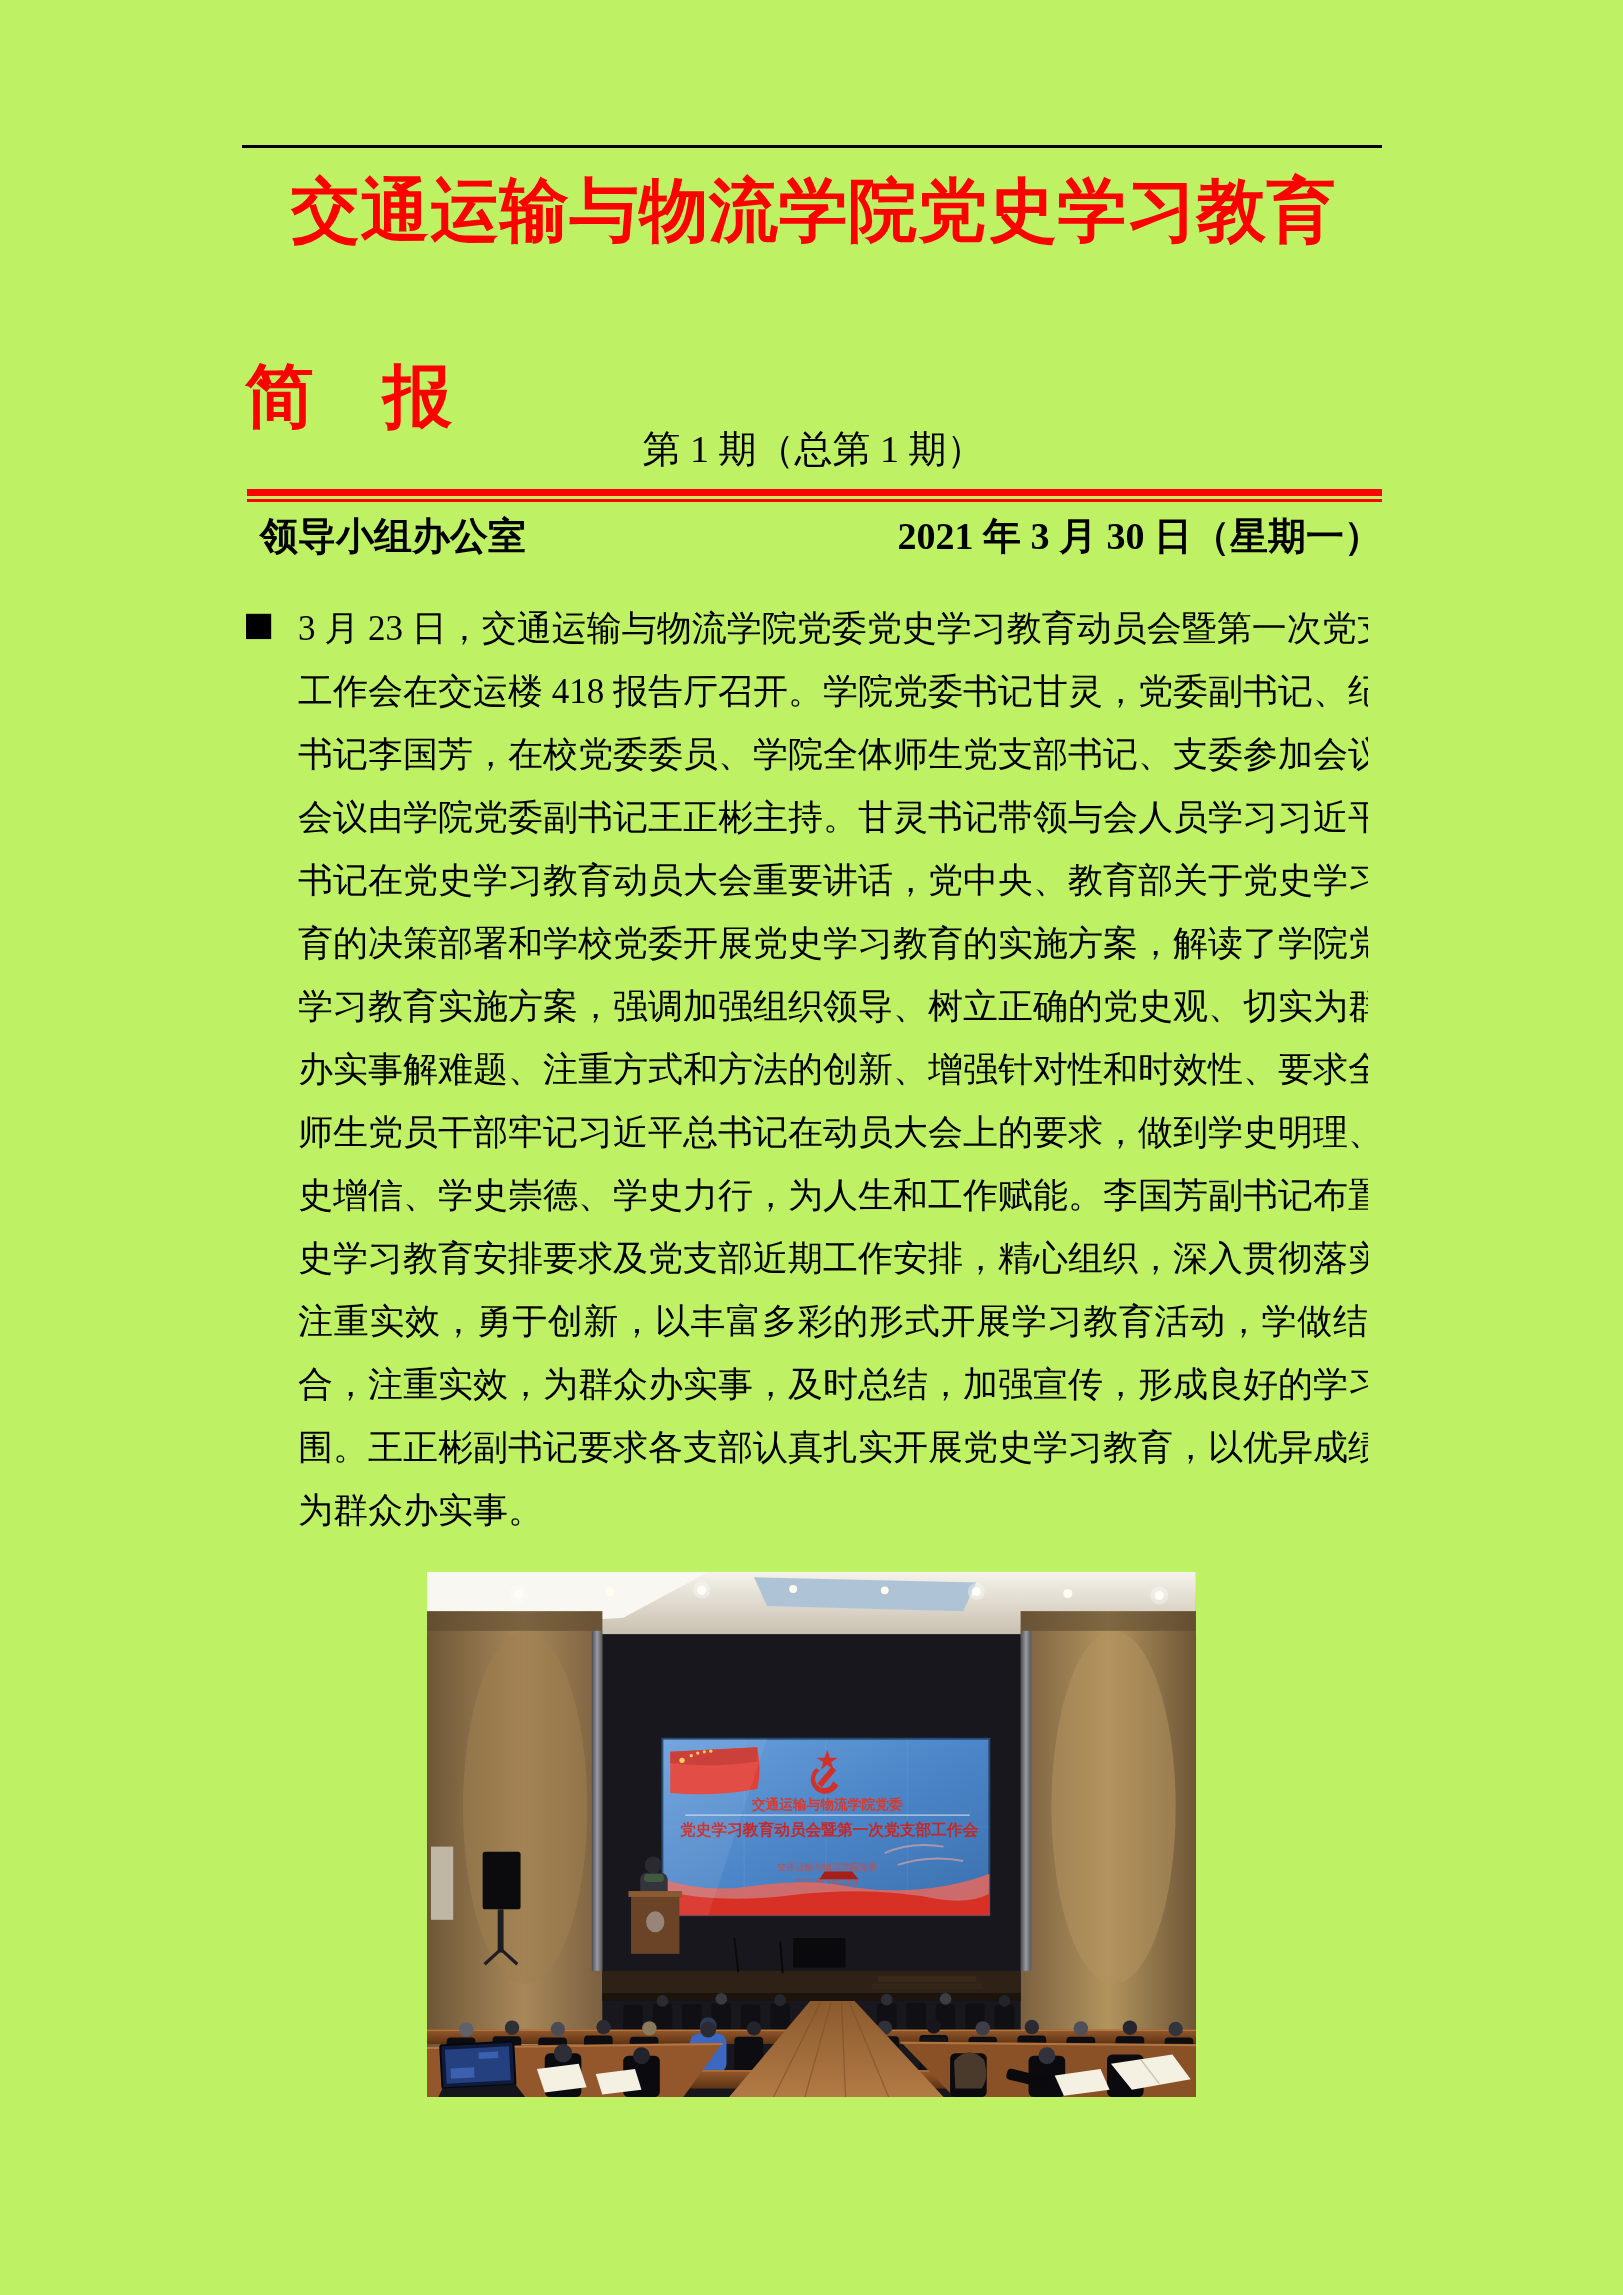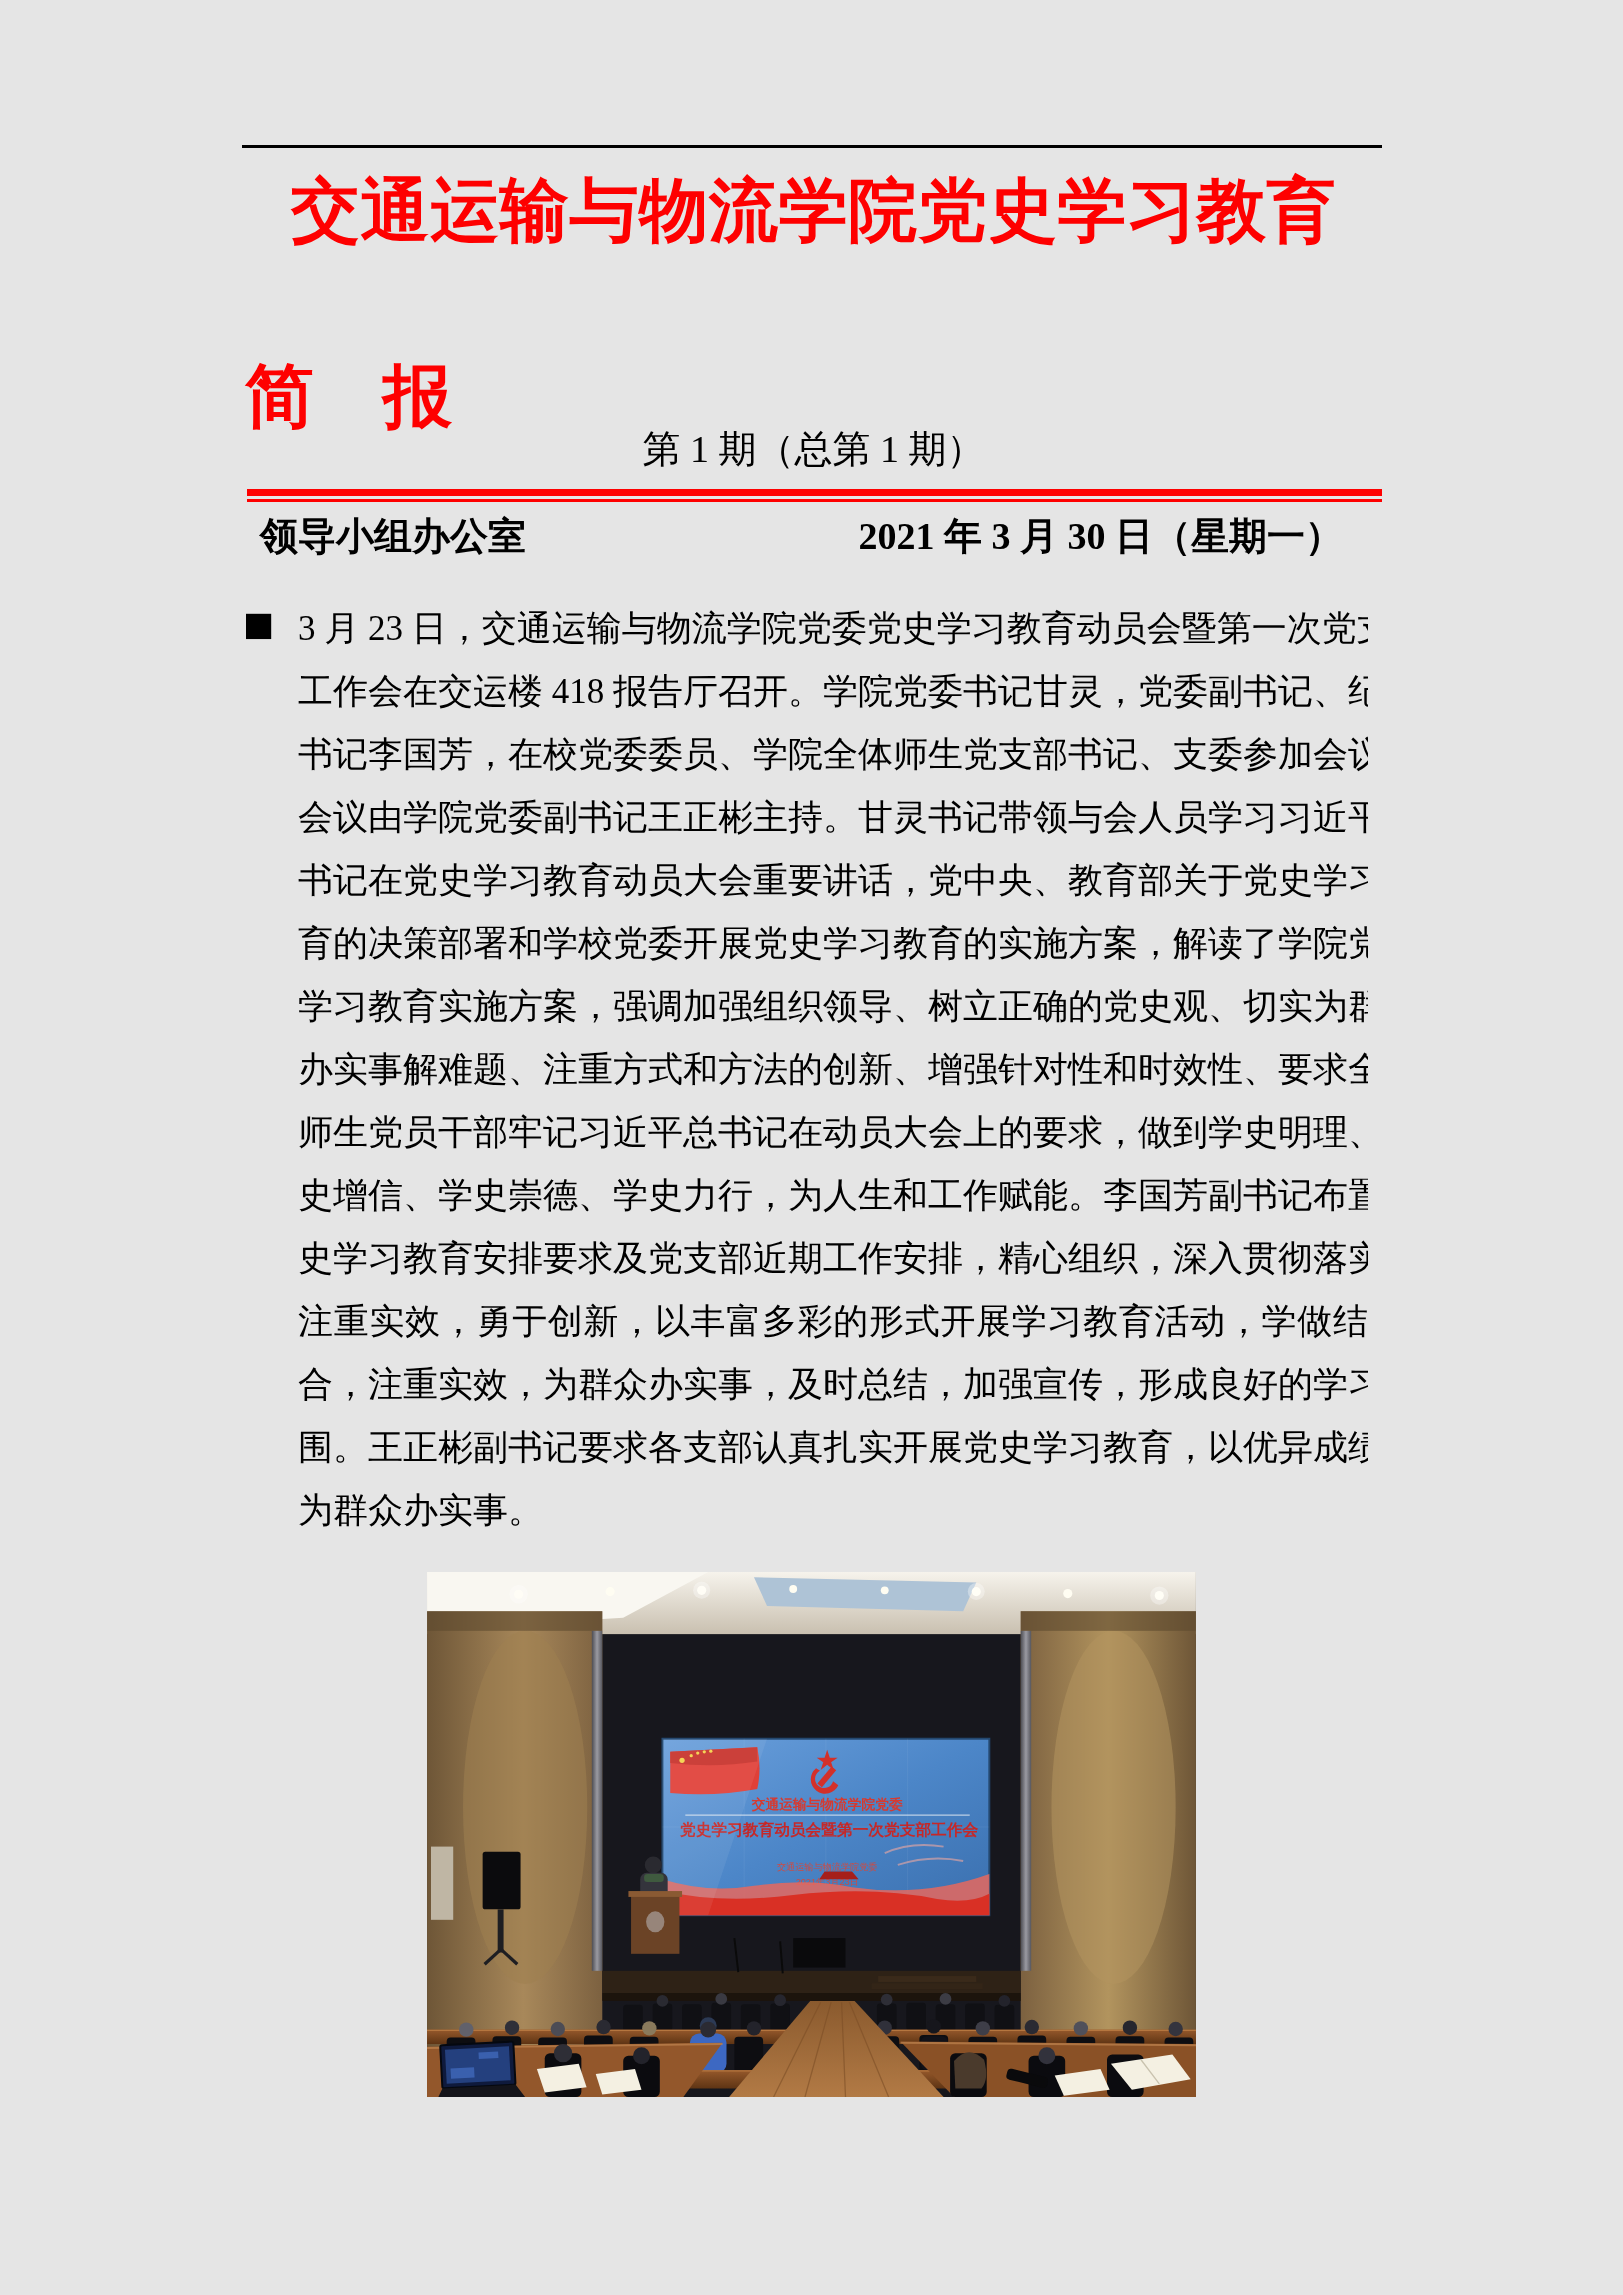--- a/index.html
+++ b/index.html
@@ -1,19 +1,19 @@
 <!DOCTYPE html>
 <html style="font-size:10.5px"><head>
 <meta charset="utf-8">
 <style>
   html,body{margin:0;padding:0;background:#ffffff;}
   .page{
     position:relative;
     width:1623px;height:2295px;
-    background:#e5e5e5;
+    background:#bef264;
     overflow:hidden;
     font-family:"Liberation Serif","DejaVu Serif",serif;
     color:#000;
   }
   .top-rule{
     position:absolute;left:242px;top:145px;width:1140px;height:3.3px;
     background:#000;
   }
   .title1{
     position:absolute;left:245px;top:169px;width:1137px;
@@ -40,21 +40,21 @@
     position:absolute;left:247px;top:499px;width:1135px;height:2.6px;
     background:#fe0000;
   }
   .meta-row{
     position:absolute;left:245px;top:510px;width:1137px;height:52px;
     display:flex;justify-content:space-between;align-items:center;
     padding:0;box-sizing:border-box;
     font-size:38px;font-weight:bold;line-height:52px;white-space:nowrap;gap:24px;
   }
   .meta-office{margin-left:15px;}
-  .meta-date{margin-right:39px;}
+  .meta-date{}
   .bullet{
     position:absolute;left:243px;top:607px;
     font-size:33px;line-height:33px;color:#000;
     font-family:"DejaVu Sans","Liberation Sans",sans-serif;
   }
   .body-block{
     position:absolute;left:298px;top:597px;width:1070px;
   }
   .body-line{
     height:63px;line-height:63px;

